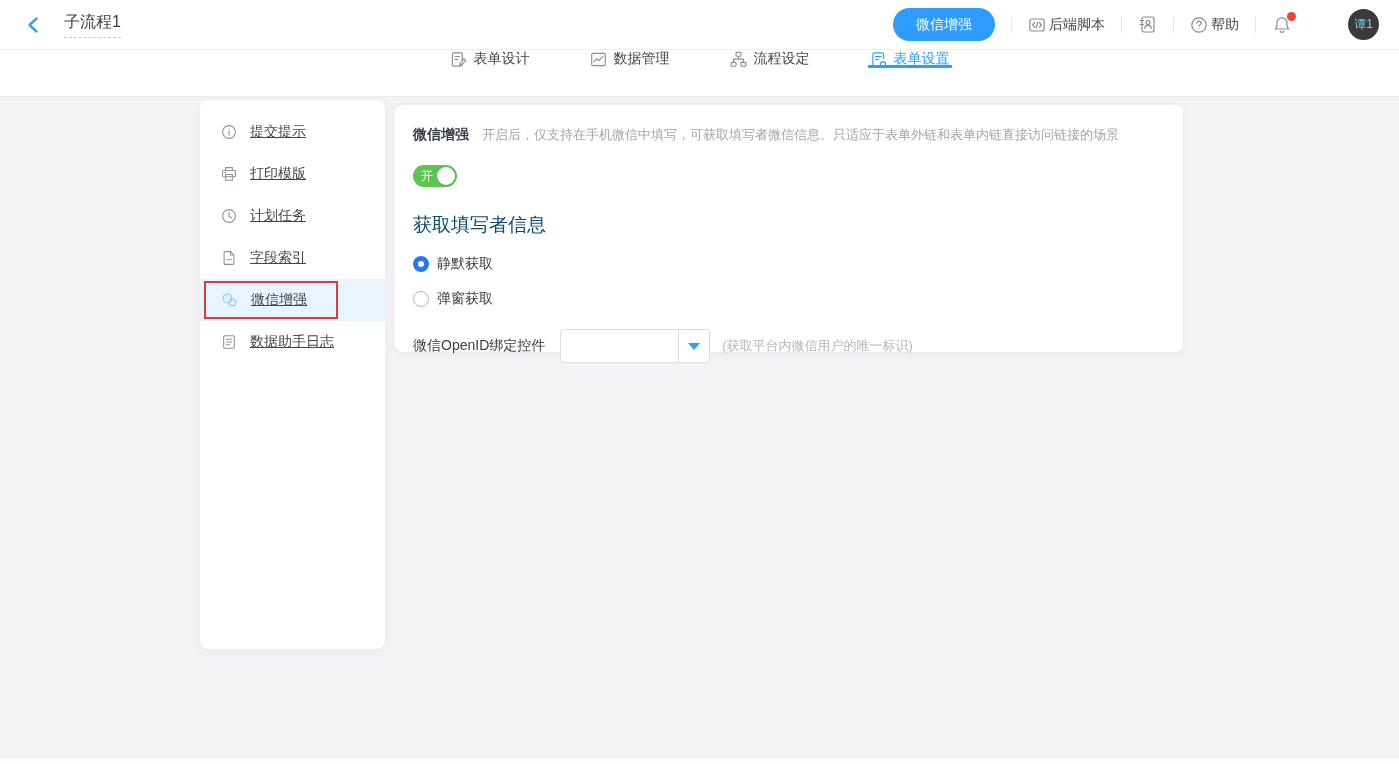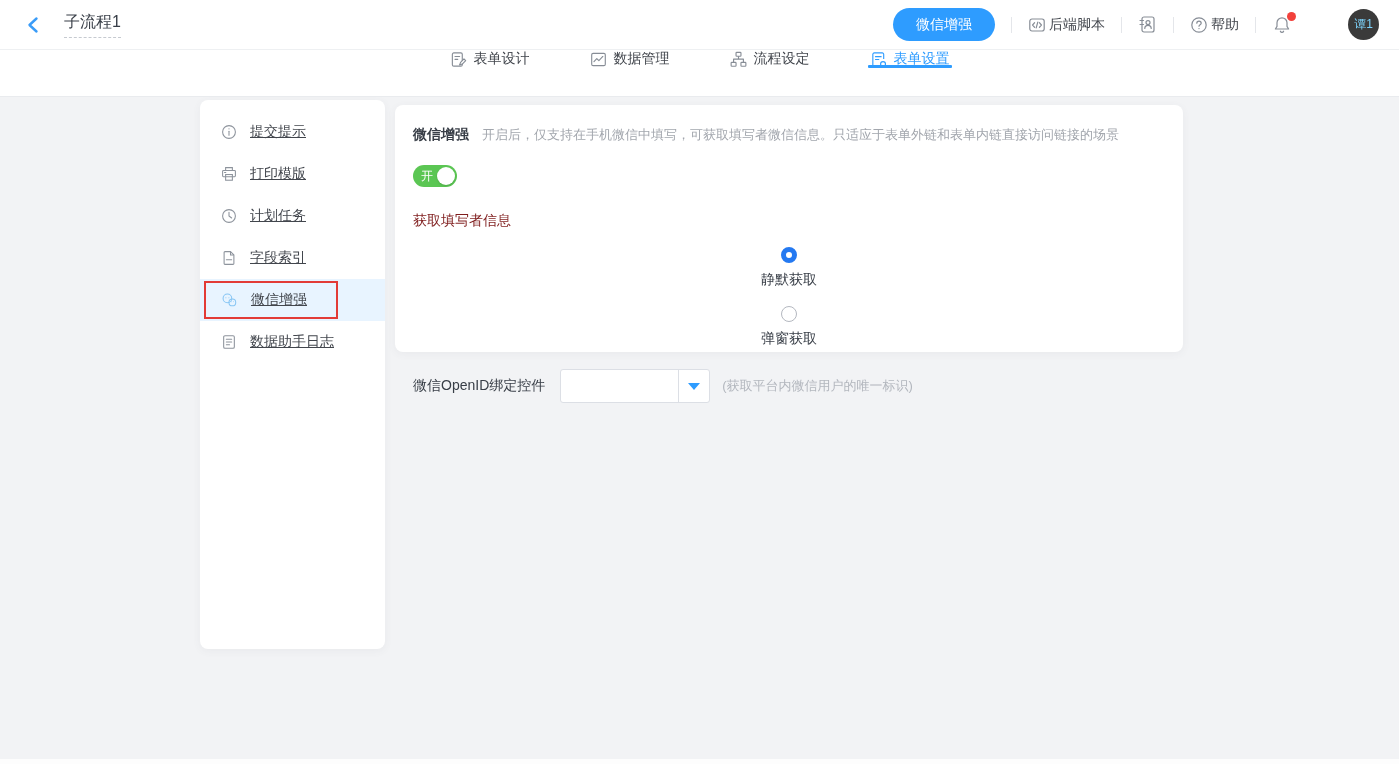--- a/index.html
+++ b/index.html
@@ -38,22 +38,22 @@
   .side-item.active svg { stroke:#86c5f4; }
   .red-annotation { position:absolute; left:4px; top:2px; width:134px; height:38px; border:2px solid #e23b37; pointer-events:none; }
 
   .main-card { position:absolute; left:395px; top:8px; width:788px; height:247px; background:#fff; border-radius:8px; box-shadow:0 2px 8px rgba(80,90,109,0.06); padding:21px 18px; }
   .panel-head { display:flex; align-items:baseline; gap:13px; }
   .panel-title { font-size:14px; font-weight:bold; color:#383e47; }
   .panel-desc { font-size:13px; color:#a2a6ad; }
   .toggle { margin-top:21px; width:44px; height:22px; border-radius:11px; background:#5bc653; position:relative; cursor:pointer; }
   .toggle .t-label { position:absolute; left:8px; top:50%; transform:translateY(-50%); color:#fff; font-size:12px; }
   .toggle .t-knob { position:absolute; right:2px; top:2px; width:18px; height:18px; border-radius:50%; background:#fff; box-shadow:0 1px 2px rgba(0,0,0,0.15); }
-  .section-label { margin-top:25px; font-size:14px; color:#7f1d1d; }
-  .radio-row { margin-top:17px; display:flex; align-items:center; gap:8px; cursor:pointer; font-size:14px; color:#383e47;flex-direction:column; }
+  .section-label { margin-top:25px; font-size:19px; color:#0c4a6e; }
+  .radio-row { margin-top:17px; display:flex; align-items:center; gap:8px; cursor:pointer; font-size:14px; color:#383e47; }
   .radio { width:16px; height:16px; border-radius:50%; background:#fff; flex:none; }
   .radio.checked { border:5px solid #2479f1; }
   .radio.unchecked { border:1px solid #b4b8c0; }
   .field-row { margin-top:21px; display:flex; align-items:center; }
   .field-label { font-size:14px; color:#383e47; }
   .select-box { margin-left:15px; width:150px; height:34px; border:1px solid #dcdfe5; border-radius:3px; background:#fff; display:flex; cursor:pointer; }
   .select-value { flex:1; font-size:13px; color:#606266; display:flex; align-items:center; padding-left:10px; }
   .select-arrow { width:31px; border-left:1px solid #dcdfe5; display:flex; align-items:center; justify-content:center; }
   .caret-down { width:0; height:0; border-left:6px solid transparent; border-right:6px solid transparent; border-top:7px solid #2e9cff; }
   .field-hint { margin-left:12px; font-size:13px; color:#b3b7be; }

